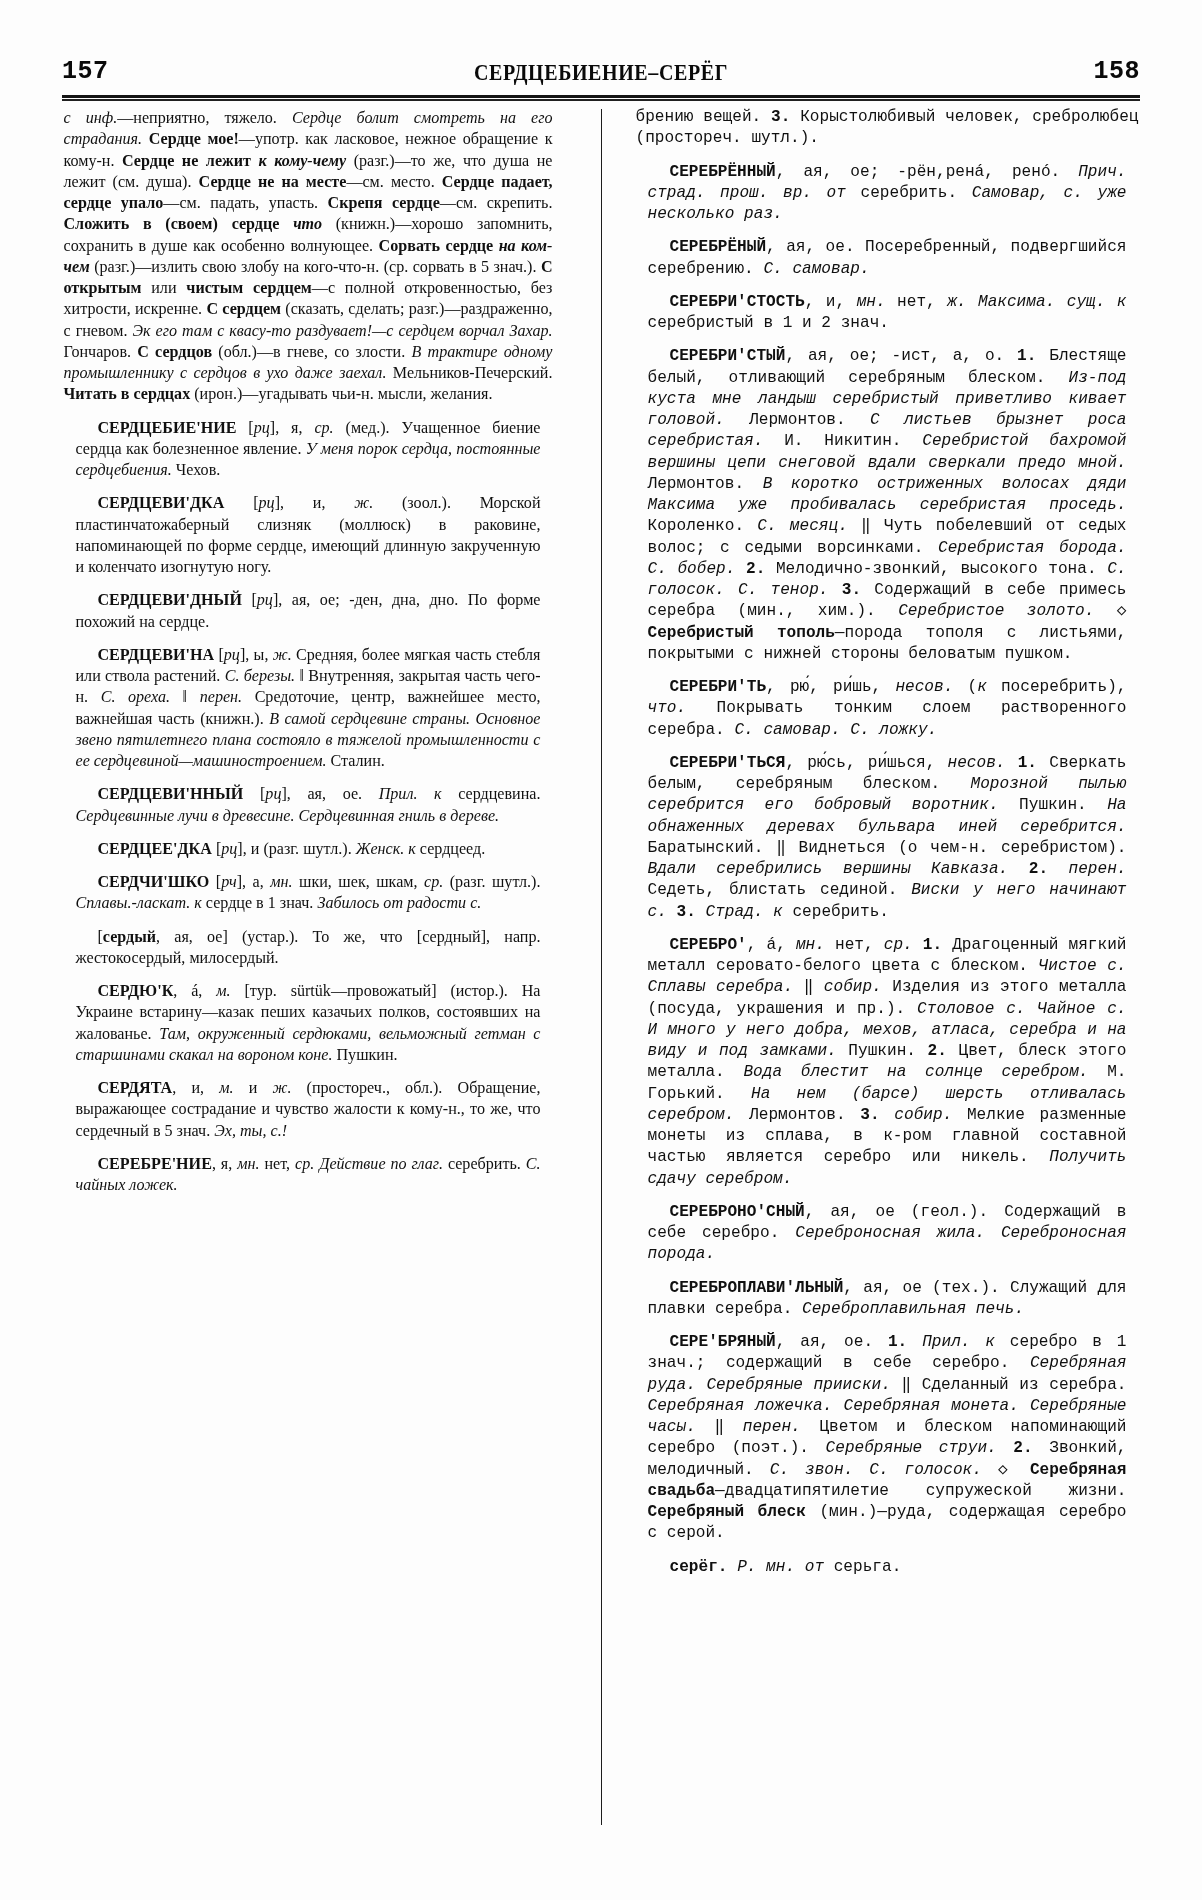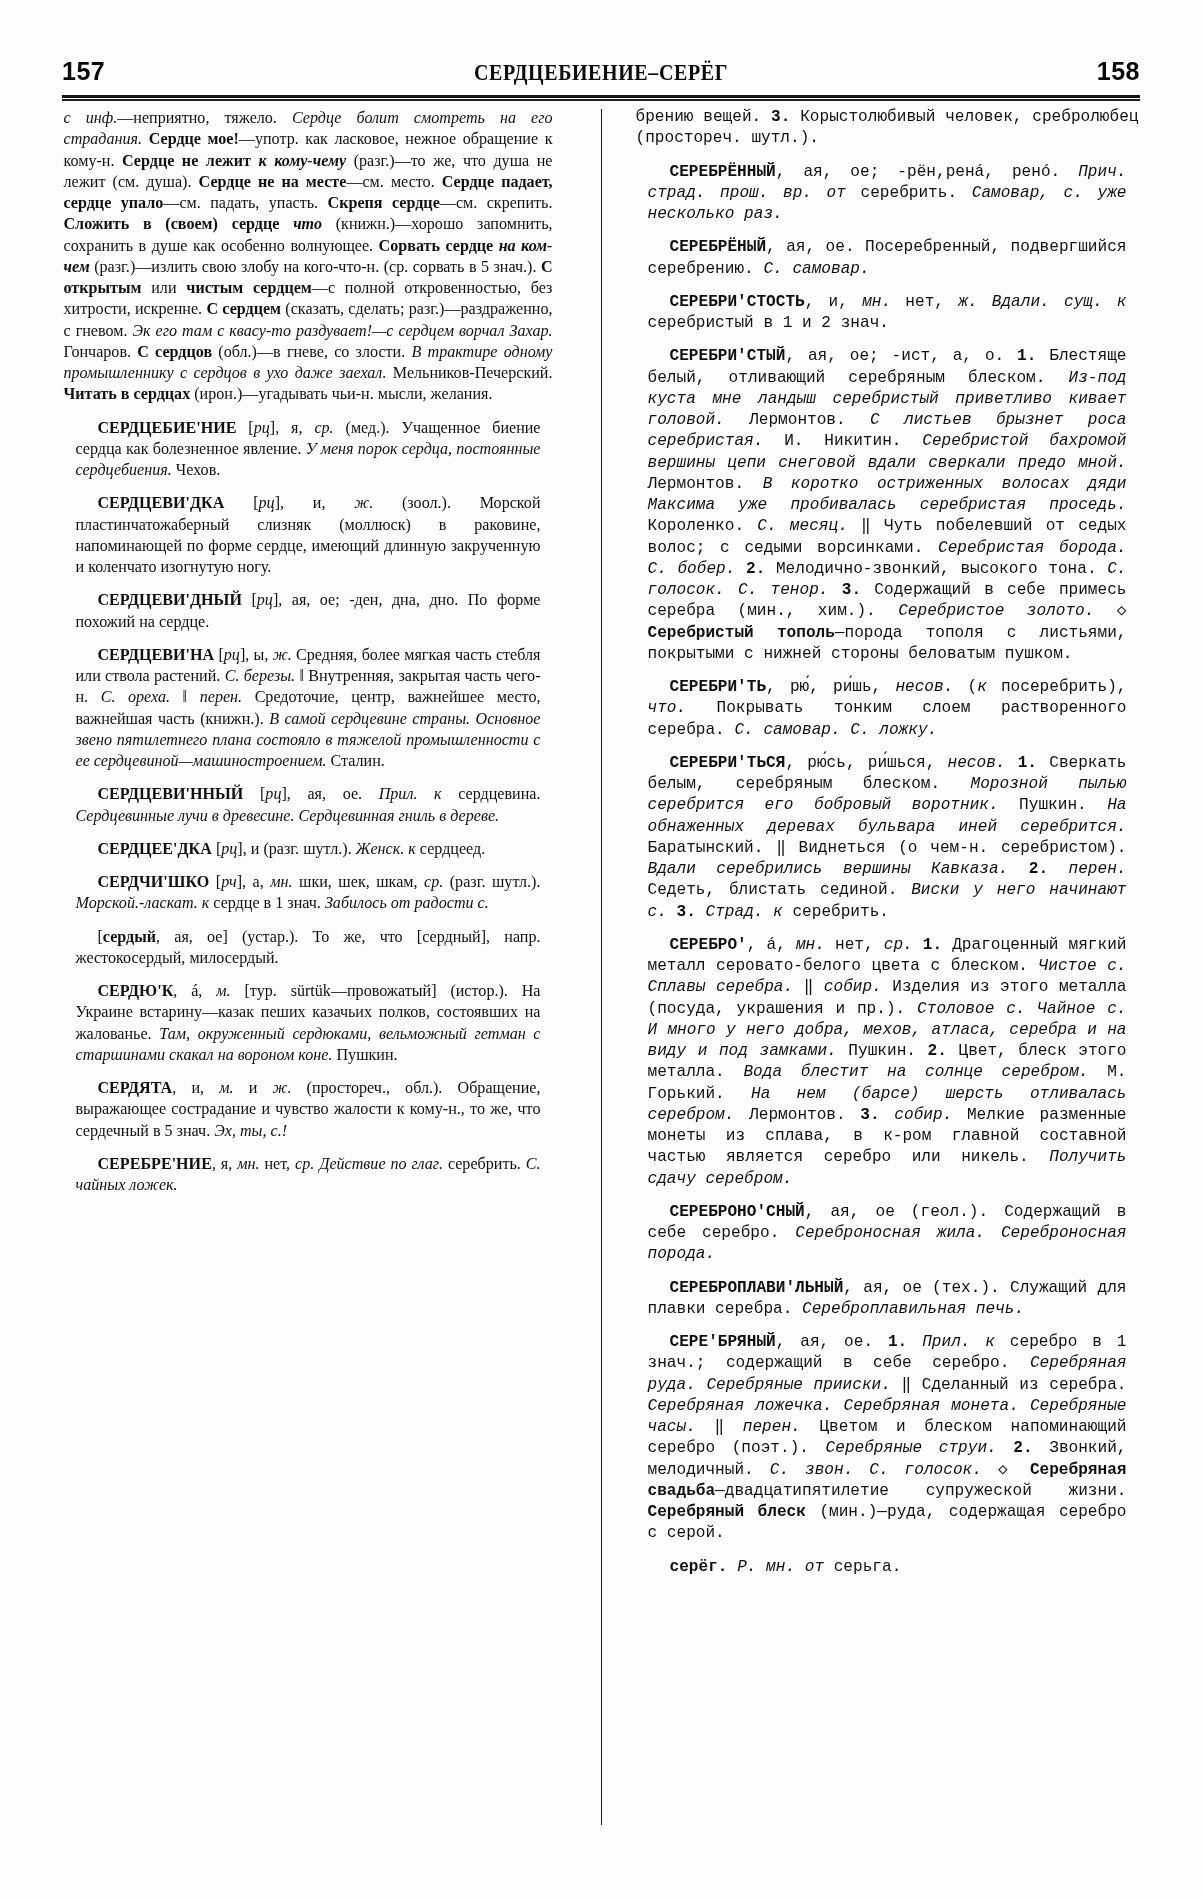--- a/index.html
+++ b/index.html
@@ -25,21 +25,21 @@
     position: absolute;
     left: 62px;
     top: 52px;
     width: 1078px;
     height: 34px;
     display: flex;
     align-items: flex-end;
     justify-content: space-between;
   }
   .folio {
-    font-family: Liberation Sans, sans-serif;
+    font-family: Liberation Mono, monospace;
     font-weight: bold;
     font-size: 25px;
     letter-spacing: 0.5px;
     color: #0a0a0a;
   }
   .runhead-title {
     font-family: "Liberation Serif", "DejaVu Serif", serif;
     font-weight: bold;
     font-size: 20px;
     letter-spacing: 0.6px;
@@ -120,32 +120,32 @@
 
   <div class="columns">
     <div class="col col-left" id="col-left">
         <p class="cont"><i>с инф.</i>—неприятно, тяжело. <i>Сердце болит смотреть на его страдания.</i> <b>Сердце мое!</b>—употр. как ласковое, нежное обращение к кому-н. <b>Сердце не лежит</b> <b><i>к кому-чему</i></b> (разг.)—то же, что душа не лежит (см. душа). <b>Сердце не на месте</b>—см. место. <b>Сердце падает, сердце упало</b>—см. падать, упасть. <b>Скрепя сердце</b>—см. скрепить. <b>Сложить в (своем) сердце</b> <b><i>что</i></b> (книжн.)—хорошо запомнить, сохранить в душе как особенно волнующее. <b>Сорвать сердце</b> <b><i>на ком-чем</i></b> (разг.)—излить свою злобу на кого-что-н. (ср. сорвать в 5 знач.). <b>С открытым</b> или <b>чистым сердцем</b>—с полной откровенностью, без хитрости, искренне. <b>С сердцем</b> (сказать, сделать; разг.)—раздраженно, с гневом. <i>Эк его там с квасу-то раздувает!—с сердцем ворчал Захар.</i> Гончаров. <b>С сердцов</b> (обл.)—в гневе, со злости. <i>В трактире одному промышленнику с сердцов в ухо даже заехал.</i> Мельников-Печерский. <b>Читать в сердцах</b> (ирон.)—угадывать чьи-н. мысли, желания.</p>
         <p class="entry"><b>СЕРДЦЕБИЕ'НИЕ</b> [<i>рц</i>], я, <i>ср.</i> (мед.). Учащенное биение сердца как болезненное явление. <i>У меня порок сердца, постоянные сердцебиения.</i> Чехов.</p>
         <p class="entry"><b>СЕРДЦЕВИ'ДКА</b> [<i>рц</i>], и, <i>ж.</i> (зоол.). Морской пластинчатожаберный слизняк (моллюск) в раковине, напоминающей по форме сердце, имеющий длинную закрученную и коленчато изогнутую ногу.</p>
         <p class="entry"><b>СЕРДЦЕВИ'ДНЫЙ</b> [<i>рц</i>], ая, ое; -ден, дна, дно. По форме похожий на сердце.</p>
         <p class="entry"><b>СЕРДЦЕВИ'НА</b> [<i>рц</i>], ы, <i>ж.</i> Средняя, более мягкая часть стебля или ствола растений. <i>С. березы.</i> ‖ Внутренняя, закрытая часть чего-н. <i>С. ореха.</i> ‖ <i>перен.</i> Средоточие, центр, важнейшее место, важнейшая часть (книжн.). <i>В самой сердцевине страны. Основное звено пятилетнего плана состояло в тяжелой промышленности с ее сердцевиной—машиностроением.</i> Сталин.</p>
         <p class="entry"><b>СЕРДЦЕВИ'ННЫЙ</b> [<i>рц</i>], ая, ое. <i>Прил. к</i> сердцевина. <i>Сердцевинные лучи в древесине. Сердцевинная гниль в дереве.</i></p>
         <p class="entry"><b>СЕРДЦЕЕ'ДКА</b> [<i>рц</i>], и (разг. шутл.). <i>Женск. к</i> сердцеед.</p>
-        <p class="entry"><b>СЕРДЧИ'ШКО</b> [<i>рч</i>], а, <i>мн.</i> шки, шек, шкам, <i>ср.</i> (разг. шутл.). <i>Морской.-ласкат. к</i> сердце в 1 знач. <i>Забилось от радости с.</i></p>
+        <p class="entry"><b>СЕРДЧИ'ШКО</b> [<i>рч</i>], а, <i>мн.</i> шки, шек, шкам, <i>ср.</i> (разг. шутл.). <i>Сплавы.-ласкат. к</i> сердце в 1 знач. <i>Забилось от радости с.</i></p>
         <p class="entry">[<b>сердый</b>, ая, ое] (устар.). То же, что [сердный], напр. жестокосердый, милосердый.</p>
         <p class="entry"><b>СЕРДЮ'К</b>, á, <i>м.</i> [тур. sürtük—провожатый] (истор.). На Украине встарину—казак пеших казачьих полков, состоявших на жалованье. <i>Там, окруженный сердюками, вельможный гетман с старшинами скакал на вороном коне.</i> Пушкин.</p>
         <p class="entry"><b>СЕРДЯТА</b>, и, <i>м.</i> и <i>ж.</i> (простореч., обл.). Обращение, выражающее сострадание и чувство жалости к кому-н., то же, что сердечный в 5 знач. <i>Эх, ты, с.!</i></p>
         <p class="entry"><b>СЕРЕБРЕ'НИЕ</b>, я, <i>мн.</i> нет, <i>ср. Действие по глаг.</i> серебрить. <i>С. чайных ложек.</i></p>
       </div>
     <div class="divider"></div>
     <div class="col col-right" id="col-right">
         <p class="cont">брению вещей. <b>3.</b> Корыстолюбивый человек, сребролюбец (простореч. шутл.).</p>
         <p class="entry"><b>СЕРЕБРЁННЫЙ</b>, ая, ое; -рён,ренá, ренó. <i>Прич. страд. прош. вр. от</i> серебрить. <i>Самовар, с. уже несколько раз.</i></p>
         <p class="entry"><b>СЕРЕБРЁНЫЙ</b>, ая, ое. Посеребренный, подвергшийся серебрению. <i>С. самовар.</i></p>
-        <p class="entry"><b>СЕРЕБРИ'СТОСТЬ</b>, и, <i>мн.</i> нет, <i>ж. Вдали. сущ. к</i> серебристый в 1 и 2 знач.</p>
+        <p class="entry"><b>СЕРЕБРИ'СТОСТЬ</b>, и, <i>мн.</i> нет, <i>ж. Максима. сущ. к</i> серебристый в 1 и 2 знач.</p>
         <p class="entry"><b>СЕРЕБРИ'СТЫЙ</b>, ая, ое; -ист, а, о. <b>1.</b> Блестяще белый, отливающий серебряным блеском. <i>Из-под куста мне ландыш серебристый приветливо кивает головой.</i> Лермонтов. <i>С листьев брызнет роса серебристая.</i> И. Никитин. <i>Серебристой бахромой вершины цепи снеговой вдали сверкали предо мной.</i> Лермонтов. <i>В коротко остриженных волосах дяди Максима уже пробивалась серебристая проседь.</i> Короленко. <i>С. месяц.</i> ‖ Чуть побелевший от седых волос; с седыми ворсинками. <i>Серебристая борода. С. бобер.</i> <b>2.</b> Мелодично-звонкий, высокого тона. <i>С. голосок. С. тенор.</i> <b>3.</b> Содержащий в себе примесь серебра (мин., хим.). <i>Серебристое золото.</i> ◇ <b>Серебристый тополь</b>—порода тополя с листьями, покрытыми с нижней стороны беловатым пушком.</p>
         <p class="entry"><b>СЕРЕБРИ'ТЬ</b>, рю́, ри́шь, <i>несов.</i> (<i>к</i> посеребрить), <i>что.</i> Покрывать тонким слоем растворенного серебра. <i>С. самовар. С. ложку.</i></p>
         <p class="entry"><b>СЕРЕБРИ'ТЬСЯ</b>, рю́сь, ри́шься, <i>несов.</i> <b>1.</b> Сверкать белым, серебряным блеском. <i>Морозной пылью серебрится его бобровый воротник.</i> Пушкин. <i>На обнаженных деревах бульвара иней серебрится.</i> Баратынский. ‖ Виднеться (о чем-н. серебристом). <i>Вдали серебрились вершины Кавказа.</i> <b>2.</b> <i>перен.</i> Седеть, блистать сединой. <i>Виски у него начинают с.</i> <b>3.</b> <i>Страд. к</i> серебрить.</p>
         <p class="entry"><b>СЕРЕБРО'</b>, á, <i>мн.</i> нет, <i>ср.</i> <b>1.</b> Драгоценный мягкий металл серовато-белого цвета с блеском. <i>Чистое с. Сплавы серебра.</i> ‖ <i>собир.</i> Изделия из этого металла (посуда, украшения и пр.). <i>Столовое с. Чайное с. И много у него добра, мехов, атласа, серебра и на виду и под замками.</i> Пушкин. <b>2.</b> Цвет, блеск этого металла. <i>Вода блестит на солнце серебром.</i> М. Горький. <i>На нем (барсе) шерсть отливалась серебром.</i> Лермонтов. <b>3.</b> <i>собир.</i> Мелкие разменные монеты из сплава, в к-ром главной составной частью является серебро или никель. <i>Получить сдачу серебром.</i></p>
         <p class="entry"><b>СЕРЕБРОНО'СНЫЙ</b>, ая, ое (геол.). Содержащий в себе серебро. <i>Сереброносная жила. Сереброносная порода.</i></p>
         <p class="entry"><b>СЕРЕБРОПЛАВИ'ЛЬНЫЙ</b>, ая, ое (тех.). Служащий для плавки серебра. <i>Сереброплавильная печь.</i></p>
         <p class="entry"><b>СЕРЕ'БРЯНЫЙ</b>, ая, ое. <b>1.</b> <i>Прил. к</i> серебро в 1 знач.; содержащий в себе серебро. <i>Серебряная руда. Серебряные прииски.</i> ‖ Сделанный из серебра. <i>Серебряная ложечка. Серебряная монета. Серебряные часы.</i> ‖ <i>перен.</i> Цветом и блеском напоминающий серебро (поэт.). <i>Серебряные струи.</i> <b>2.</b> Звонкий, мелодичный. <i>С. звон. С. голосок.</i> ◇ <b>Серебряная свадьба</b>—двадцатипятилетие супружеской жизни. <b>Серебряный блеск</b> (мин.)—руда, содержащая серебро с серой.</p>
         <p class="entry"><b>серёг.</b> <i>Р. мн. от</i> серьга.</p>
       </div>
   </div>

